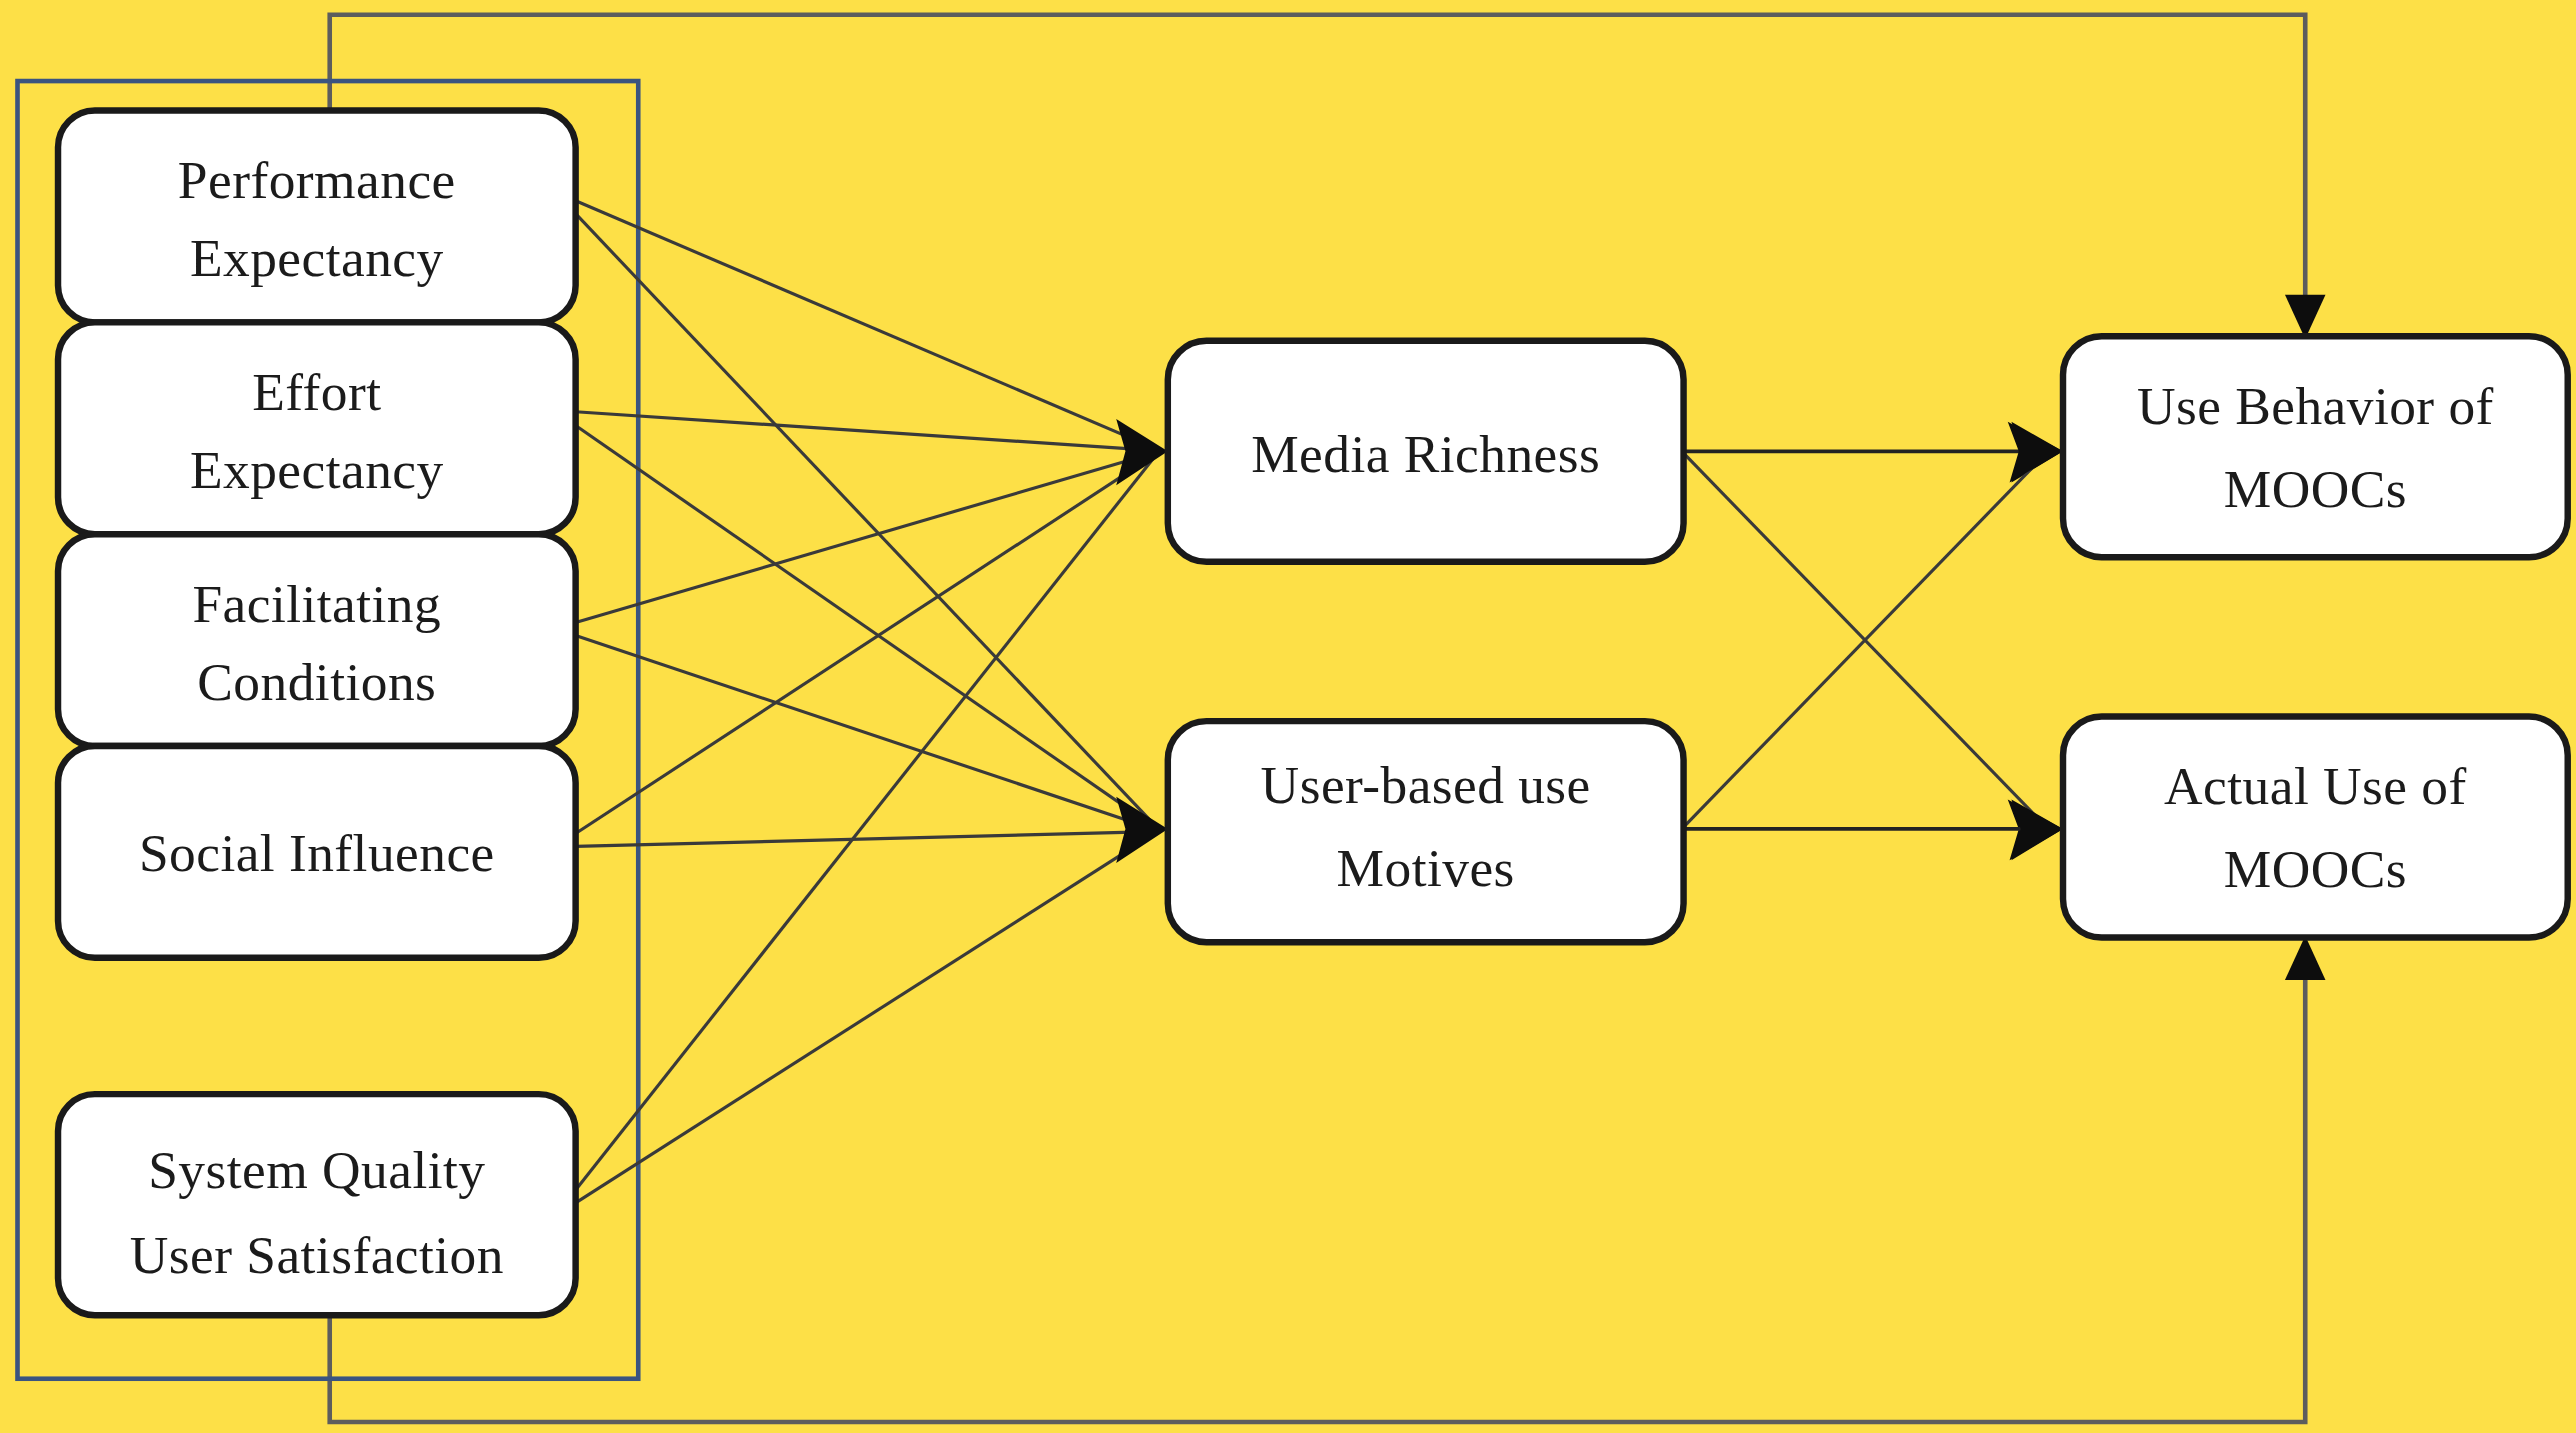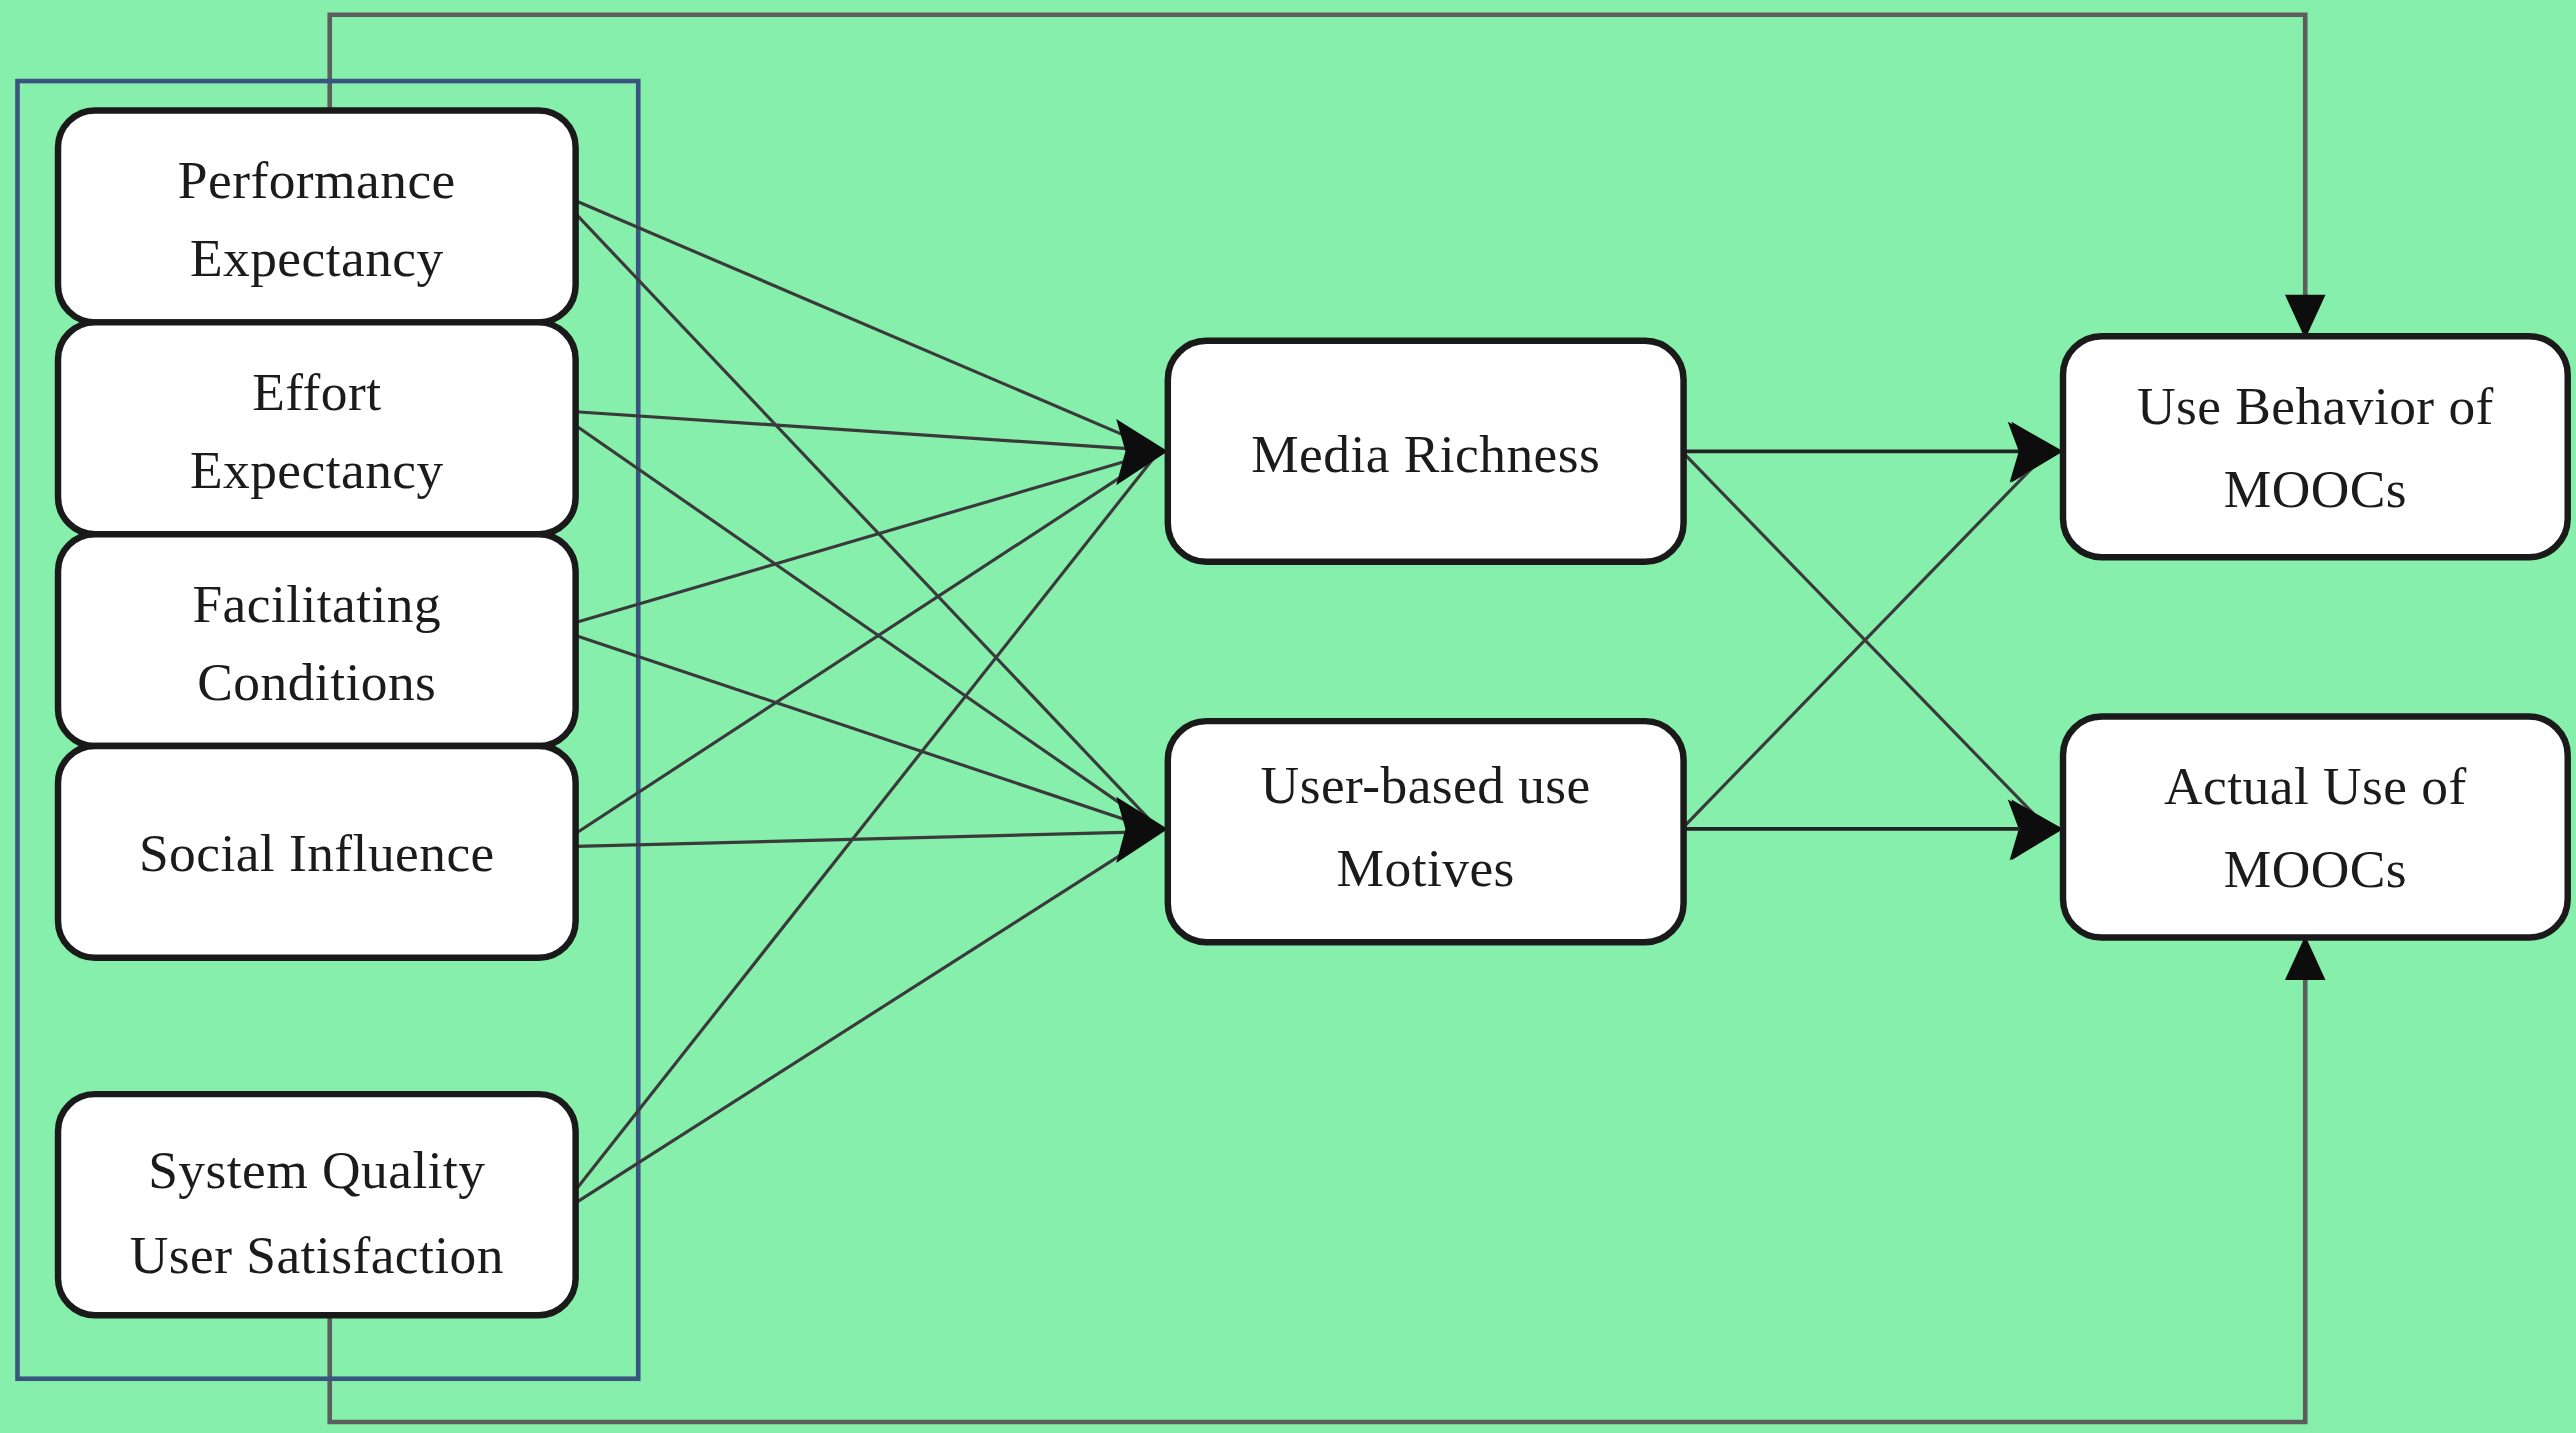--- a/index.html
+++ b/index.html
@@ -8,21 +8,21 @@
     padding: 0;
     background: #ffffff;
   }
   body {
     font-family: "Liberation Serif", "DejaVu Serif", serif;
   }
   #stage {
     position: relative;
     width: 2576px;
     height: 1434px;
-    background: #86efac;
+    background: #fde047;
     overflow: hidden;
     text-align: center;
   }
   #diagram-svg {
     position: absolute;
     left: 0;
     top: 0;
     width: 2576px;
     height: 1434px;
   }

